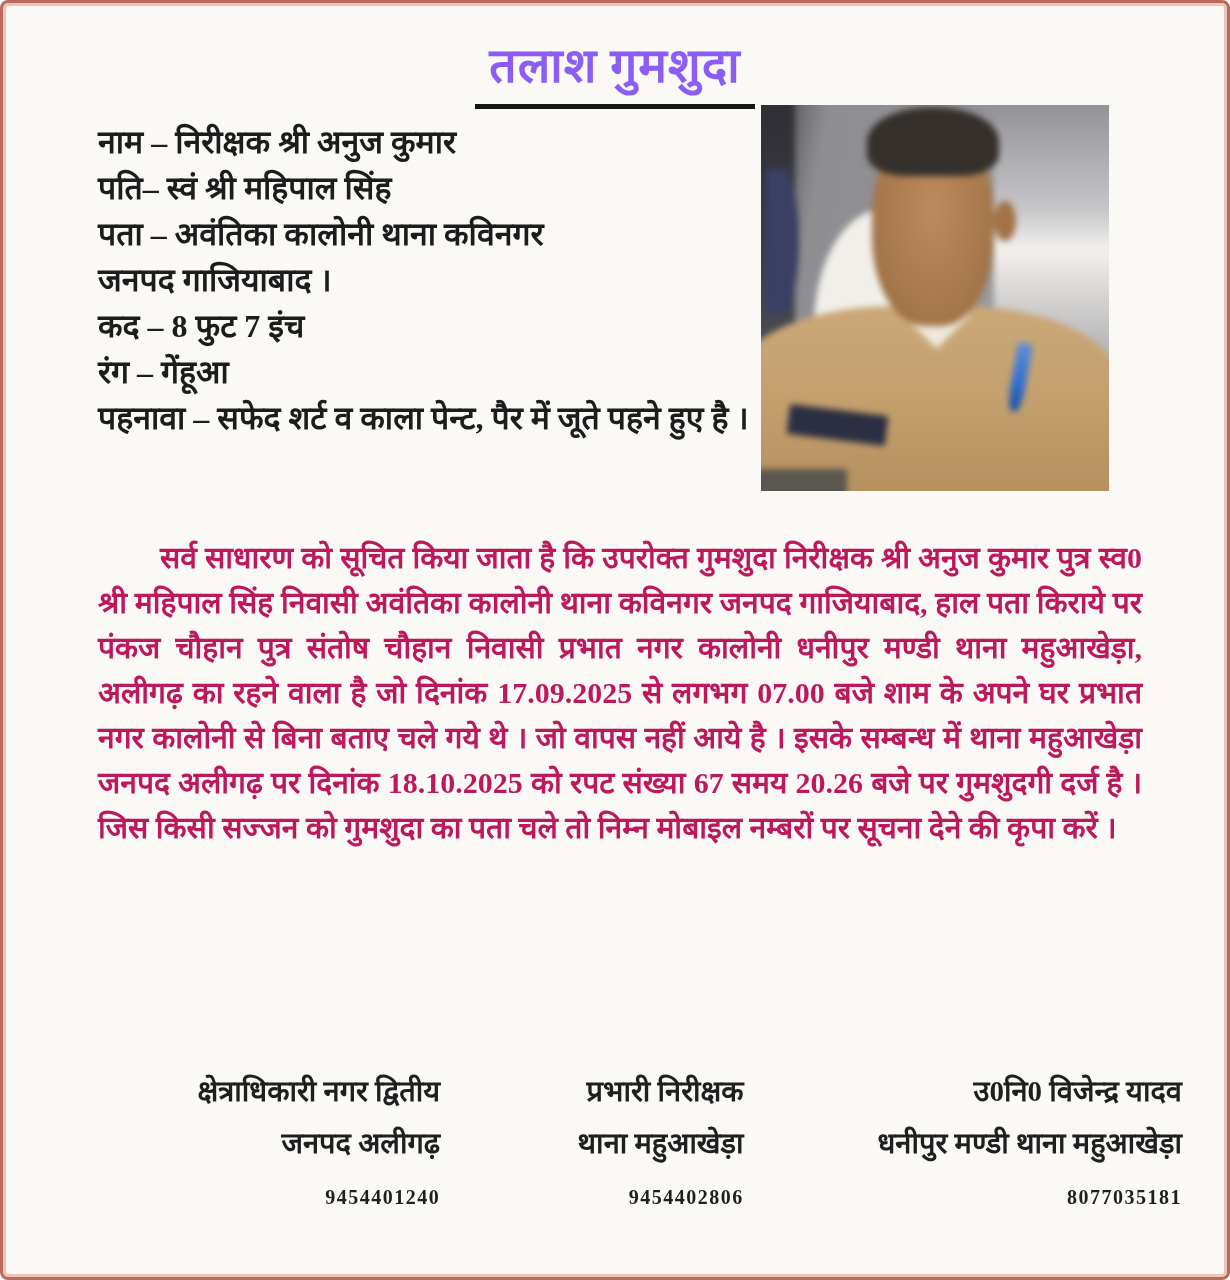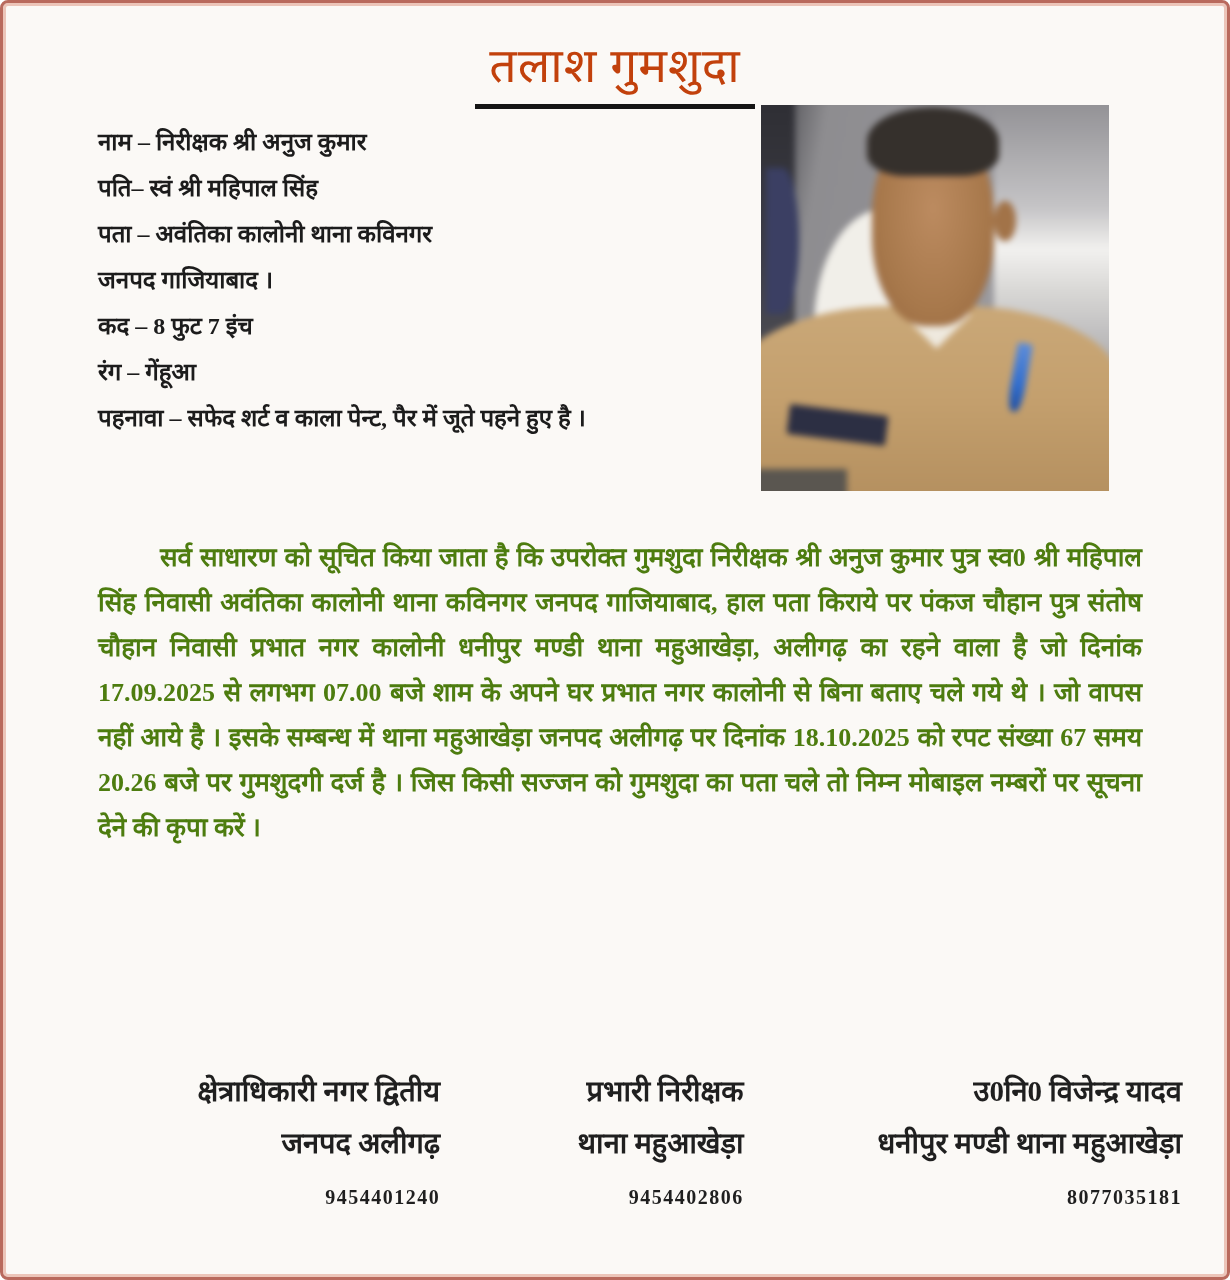--- a/index.html
+++ b/index.html
@@ -25,38 +25,38 @@
     box-shadow: inset 0 0 0 3px var(--border-accent-light);
     color:var(--text);
     overflow:hidden;
   }
   .title-wrap {
     position:absolute; top:28px; left:0; width:100%;
     text-align:center;
   }
   .title {
     display:inline-block;
-    font-size:48px; font-weight:normal;
+    font-size:48px; font-weight:bold;
     letter-spacing:1px;
-    color:#c2410c;
+    color:#8b5cf6;
     border-bottom:5px solid #151515;
     padding:0 14px 8px 14px;
   }
   .details {
     position:absolute; top:116px; left:95px; width:650px;
-    font-size:24px; font-weight:bold; line-height:46px;
+    font-size:32px; font-weight:bold; line-height:46px;
     color:#1c1c1c;
   }
   .details .dline { white-space:nowrap; }
   .paragraph {
     position:absolute; top:532px; left:95px; right:85px;
-    font-size:26px; font-weight:bold; line-height:45px;
+    font-size:30px; font-weight:bold; line-height:45px;
     text-align:justify;
     text-indent:62px;
-    color:#4d7c0f;
+    color:#be185d;
   }
   .contacts {
     position:absolute; top:1062px; left:55px; right:45px;
     display:flex;
     font-size:29px; font-weight:bold; line-height:52px;
   }
   .contact-col { text-align:right; }
   .contact-col.c1 { flex:0 0 34%; }
   .contact-col.c2 { flex:0 0 27%; }
   .contact-col.c3 { flex:0 0 39%; }

